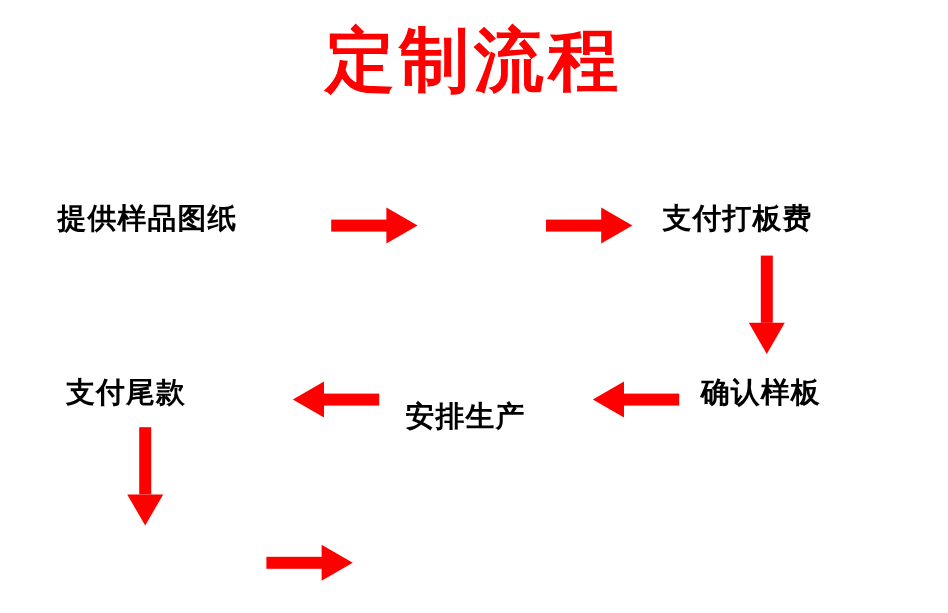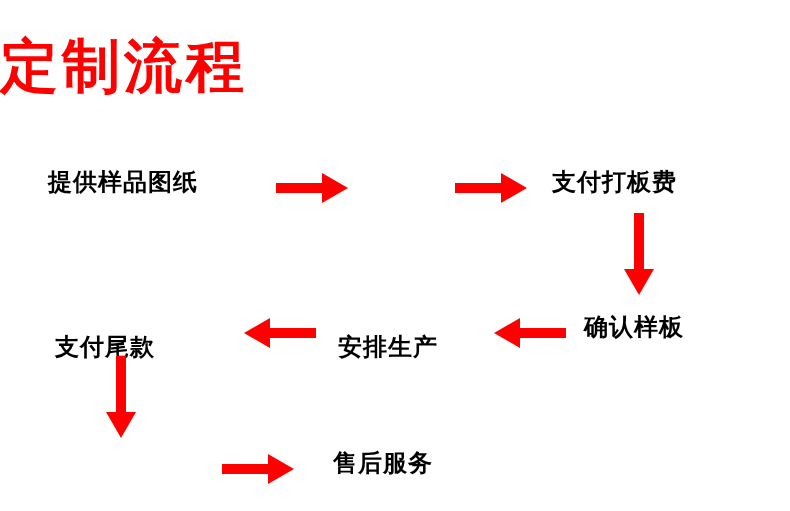--- a/index.html
+++ b/index.html
@@ -15,23 +15,23 @@
   .canvas {
     position: relative;
     width: 790px;
     height: 511px;
     background: var(--background);
     overflow: hidden;
   }
   .title {
     position: absolute;
     left: 0;
-    top: 28px;
+    top: 12px;
     width: 100%;
-    text-align: left;
+    text-align: center;
     font-size: 58px;
     font-weight: 900;
     letter-spacing: 4px;
     color: var(--accent);
   }
   .step {
     position: absolute;
     font-size: 24px;
     font-weight: 700;
     color: var(--text);
@@ -73,21 +73,21 @@
   .pos-step-provide   { left: 48px;  top: 166px; }
   .pos-arrow-r1a      { left: 276px; top: 173px; }
   .pos-step-inquiry   { left: 363px; top: 166px; }
   .pos-arrow-r1b      { left: 455px; top: 173px; }
   .pos-step-payfee    { left: 552px; top: 166px; }
   .pos-arrow-down1    { left: 624px; top: 213px; }
   .pos-step-confirm   { left: 584px; top: 311px; }
   .pos-arrow-r2a      { left: 494px; top: 318px; }
   .pos-step-arrange   { left: 338px; top: 311px; margin-top: 20px; }
   .pos-arrow-r2b      { left: 244px; top: 318px; }
-  .pos-step-balance   { left: 55px;  top: 311px; margin-top: 20px; }
+  .pos-step-balance   { left: 55px;  top: 311px; }
   .pos-arrow-down2    { left: 106px; top: 356px; }
   .pos-step-pack      { left: 46px;  top: 447px; }
   .pos-arrow-r3       { left: 222px; top: 454px; }
   .pos-step-aftersale { left: 333px; top: 447px; }
 </style>
 </head>
 <body>
 
 <div class="canvas">
 
@@ -133,15 +133,14 @@
     <span class="shaft"></span>
     <span class="head"></span>
   </div>
 
 
   <div class="arrow-h arrow-right pos-arrow-r3">
     <span class="shaft"></span>
     <span class="head"></span>
   </div>
 
-  <div class="step pos-step-aftersale">售后服务</div>
 
 </div>
 
 </body></html>

